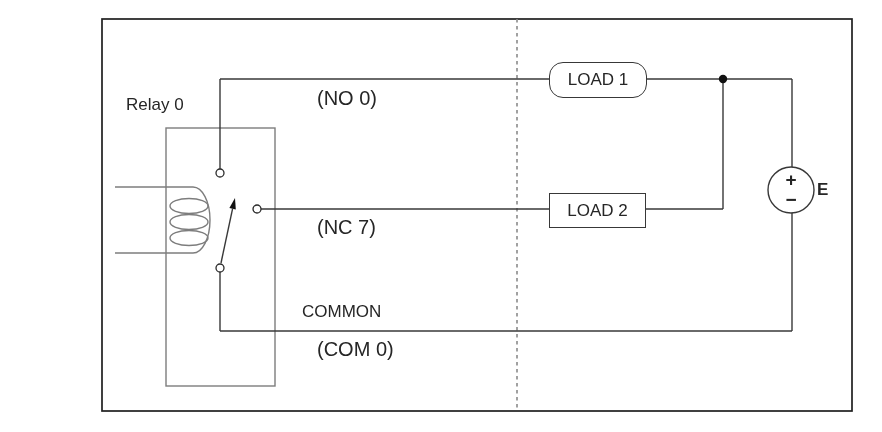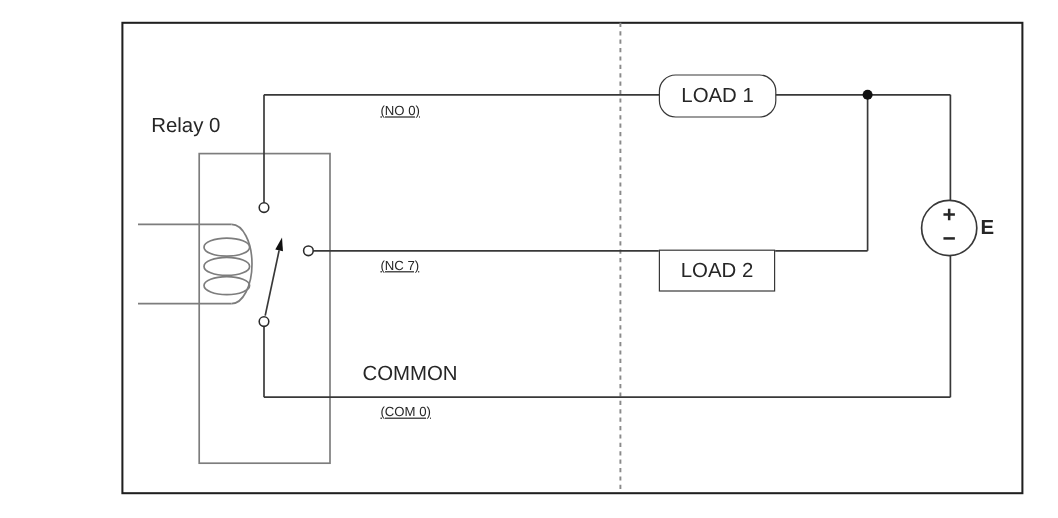--- a/index.html
+++ b/index.html
@@ -7,21 +7,21 @@
     --separator:#8a8a8a; --text:#262626; --box-fill:#ffffff; --junction:#111111;
   }
   html,body{margin:0;padding:0;background:var(--background);}
   .canvas{
     position:relative; width:882px; height:432px; background:var(--background);
     font-family:"Liberation Sans","DejaVu Sans",sans-serif; color:var(--text);
     overflow:hidden;
   }
   .canvas svg{position:absolute;left:0;top:0;}
   .lbl{position:absolute; line-height:1.05; white-space:nowrap; font-size:17px; color:var(--text);}
-  .lbl.code{font-size:11px;text-decoration:underline;}
+  .lbl.code{font-size:20px;}
   .load-box{
     position:absolute; box-sizing:border-box; border:1.6px solid var(--wire);
     background:var(--box-fill); display:flex; align-items:center; justify-content:center;
     font-size:17px; color:var(--text);
   }
   .pol{position:absolute; width:24px; text-align:center; font-size:19px; font-weight:600; line-height:1; color:var(--text);}
   .src-label{position:absolute; font-size:17px; font-weight:600; color:var(--text);}
   
   .s-frame{stroke:var(--frame); stroke-width:1.7; fill:none;}
   .s-sep{stroke:var(--separator); stroke-width:1.6; fill:none; stroke-dasharray:3.5 3.5;}
@@ -81,21 +81,21 @@
   <div class="lbl code" style="left:317px; top:88px;">(NO 0)</div>
 
   <div class="lbl code" style="left:317px; top:217px;">(NC 7)</div>
 
   <div class="lbl" style="left:302px; top:303px;">COMMON</div>
   <div class="lbl code" style="left:317px; top:339px;">(COM 0)</div>
 
   <div class="load-box" style="left:549px; top:62px; width:98px; height:36px;border-radius:14px;">
     <span>LOAD 1</span>
   </div>
-  <div class="load-box" style="left:549px; top:208px; width:97px; height:35px;">
+  <div class="load-box" style="left:549px; top:193px; width:97px; height:35px;">
     <span>LOAD 2</span>
   </div>
 
   <div class="pol" style="left:779px; top:170px;">+</div>
   <div class="pol" style="left:779px; top:190px;">−</div>
   <div class="src-label" style="left:817px; top:180px;">E</div>
 
 </div>
 
 </body></html>

